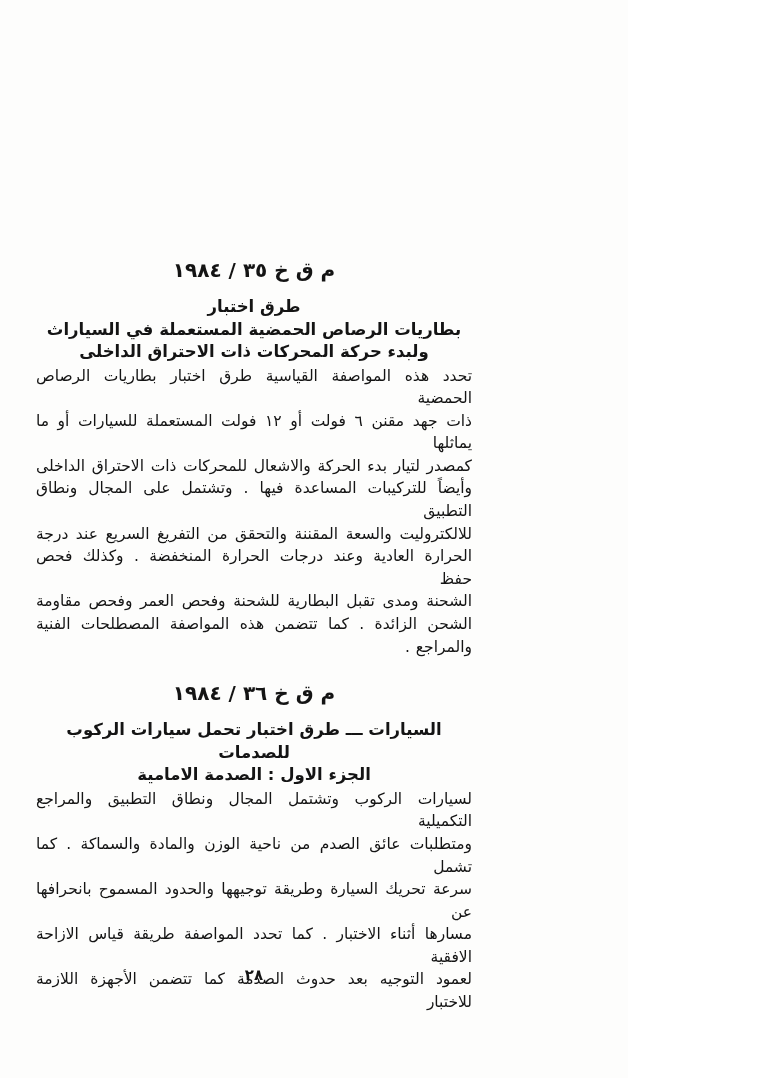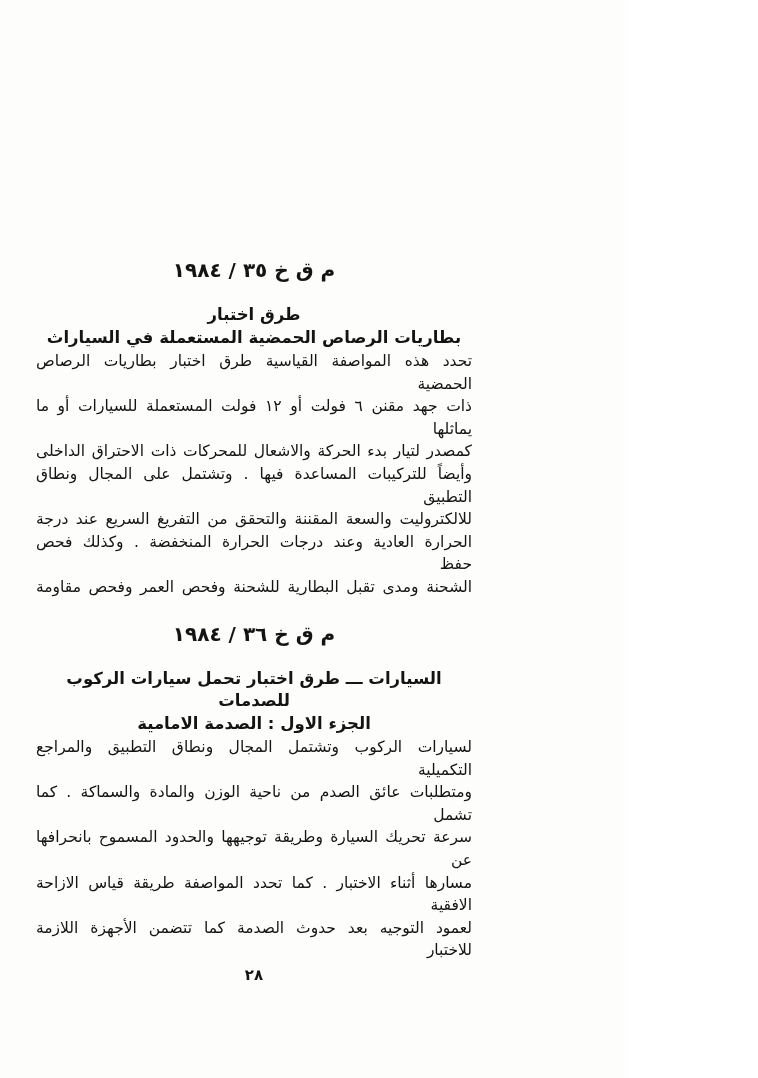--- a/index.html
+++ b/index.html
@@ -24,21 +24,21 @@
     width: 436px;
   }
   .standard-code {
     text-align: center;
     font-size: 20px;
     font-weight: bold;
     line-height: 28px;
     letter-spacing: 0;
   }
   .standard-title {
-    margin-top: 20px;
+    margin-top: 12px;
     text-align: center;
     font-size: 16.5px;
     font-weight: bold;
     line-height: 22.5px;
   }
   .para {
     margin-top: 1px;
     font-size: 15.5px;
     line-height: 22.6px;
   }
@@ -68,29 +68,31 @@
 <body>
 
 <div class="page">
   <div class="content">
 
     <div class="section">
       <div class="standard-code">م ق خ ٣٥ / ١٩٨٤</div>
       <div class="standard-title">
         <div>طرق اختبار</div>
         <div>بطاريات الرصاص الحمضية المستعملة في السياراث</div>
+        <div>ولبدء حركة المحركات ذات الاحتراق الداخلى</div>
       </div>
       <div class="para">
         <div class="line">تحدد هذه المواصفة القياسية طرق اختبار بطاريات الرصاص الحمضية</div>
         <div class="line">ذات جهد مقنن ٦ فولت أو ١٢ فولت المستعملة للسيارات أو ما يماثلها</div>
         <div class="line">كمصدر لتيار بدء الحركة والاشعال للمحركات ذات الاحتراق الداخلى</div>
         <div class="line">وأيضاً للتركيبات المساعدة فيها . وتشتمل على المجال ونطاق التطبيق</div>
         <div class="line">للالكتروليت والسعة المقننة والتحقق من التفريغ السريع عند درجة</div>
         <div class="line">الحرارة العادية وعند درجات الحرارة المنخفضة . وكذلك فحص حفظ</div>
         <div class="line">الشحنة ومدى تقبل البطارية للشحنة وفحص العمر وفحص مقاومة</div>
+        <div class="line last">الشحن الزائدة . كما تتضمن هذه المواصفة المصطلحات الفنية والمراجع .</div>
       </div>
     </div>
 
     <div class="section">
       <div class="standard-code">م ق خ ٣٦ / ١٩٨٤</div>
       <div class="standard-title">
         <div>السيارات ـــ طرق اختبار تحمل سيارات الركوب للصدمات</div>
         <div>الجزء الاول : الصدمة الامامية</div>
       </div>
       <div class="para">

